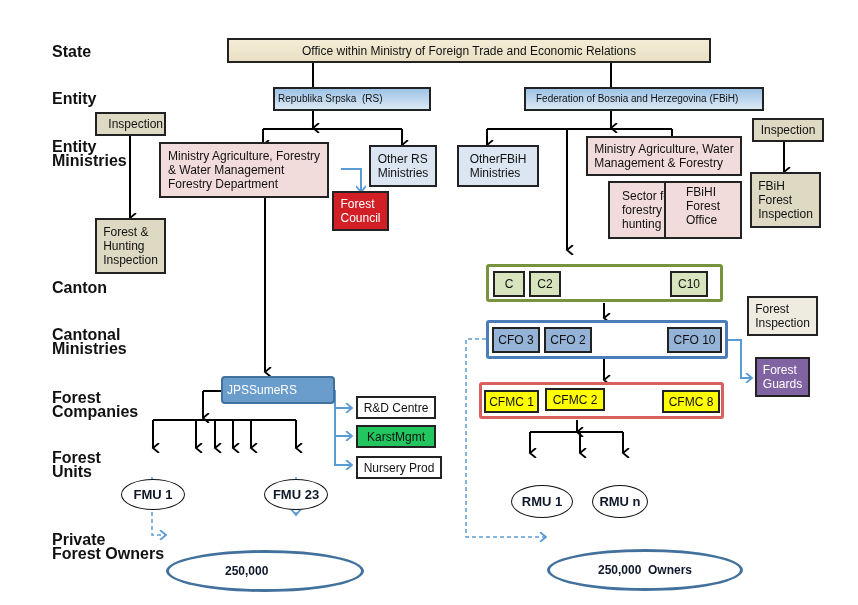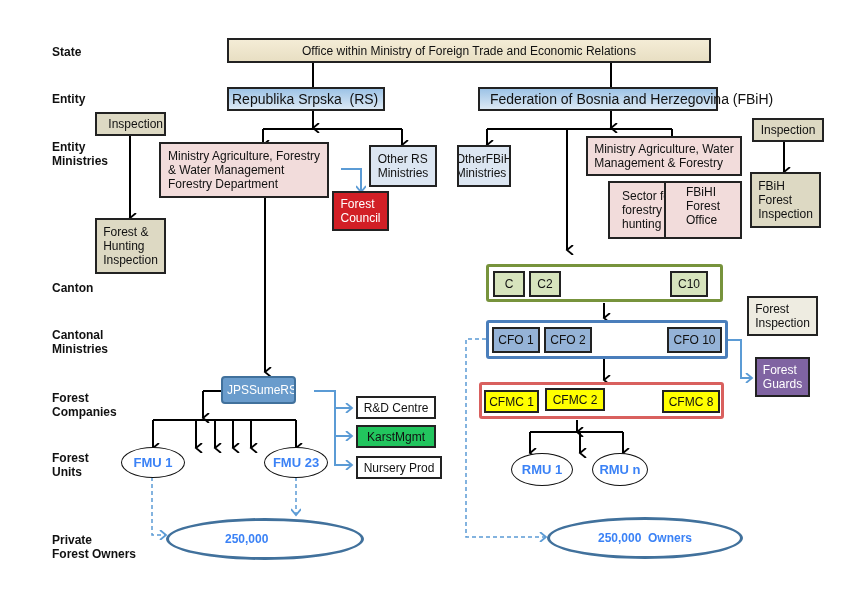--- a/index.html
+++ b/index.html
@@ -1,33 +1,33 @@
 <!DOCTYPE html>
 <html><head>
 <meta charset="utf-8">
 <style>
   html, body { margin:0; padding:0; background:#ffffff; }
   body { width:858px; height:605px; position:relative; overflow:hidden;
          font-family:"Liberation Sans", sans-serif; }
   #diagram { position:absolute; left:0; top:0; }
-  .lvl { position:absolute; left:52px; font-size:12px; font-weight:bold; color:#111; line-height:14px; white-space:pre; }
+  .lvl { position:absolute; left:52px; font-size:16px; font-weight:bold; color:#111; line-height:14px; white-space:pre; }
   .box { position:absolute; border:2px solid #222; box-sizing:border-box; display:flex; align-items:center; justify-content:center;
          font-weight:normal; font-size:12px; line-height:14px; color:#111; white-space:pre; overflow:hidden; }
   .beige { background:#ddd9c3; }
   .pink { background:#f2dcdb; }
   .lightblue { background:#dce6f2; }
   .red { background:#d21f26; color:#fff; }
   .purple { background:#8064a2; color:#fff; }
   .green { background:#d7e4bd; }
   .cfo { background:#95b3d7; }
   .yellow { background:#ffff00; }
-  .bluegrad { background:linear-gradient(#9dc3e6,#dce9f5); font-size:14px; }
+  .bluegrad { background:linear-gradient(#9dc3e6,#dce9f5); font-size:10px;margin-left:46px; }
   .frame { position:absolute; box-sizing:border-box; background:#fff; border-radius:3px; }
   .ell { position:absolute; border:1.5px solid #111; border-radius:50%; box-sizing:border-box; background:#fff;
-         display:flex; align-items:center; justify-content:center; font-weight:bold; font-size:13px; color:#3b82f6; white-space:pre; }
+         display:flex; align-items:center; justify-content:center; font-weight:bold; font-size:13px; color:#0f172a; white-space:pre;margin-top:32px; }
   .ellbig { border:3px solid #41719c; font-size:12px; }
 </style>
 </head>
 <body>
 
 <svg id="diagram" width="858" height="605">
   <defs>
     <marker id="ab" markerWidth="10" markerHeight="10" refX="5" refY="8" orient="auto-start-reverse" markerUnits="userSpaceOnUse">
       <path d="M0,2 L5,8 L10,2" fill="none" stroke="#000" stroke-width="1.8"></path>
     </marker>
@@ -109,51 +109,51 @@
 <div class="box pink" style="left:159px;top:142px;width:170px;height:56px">Ministry Agriculture, Forestry
 &amp; Water Management
 Forestry Department</div>
 <div class="box lightblue" style="left:369px;top:145px;width:68px;height:42px">Other RS
 Ministries</div>
 <div class="box red" style="left:332px;top:191px;width:57px;height:40px">Forest
 Council</div>
 <div class="box beige" style="left:95px;top:218px;width:71px;height:56px">Forest &amp;
 Hunting
 Inspection</div>
-<div class="box" style="left:221px;top:376px;width:75px;height:28px;background:#6a9ccc;border:2px solid #41719c;border-radius:4px;color:#fff;justify-content:flex-start;padding-left:4px">JPSSumeRS</div>
+<div class="box" style="left:221px;top:376px;width:114px;height:28px;background:#6a9ccc;border:2px solid #41719c;border-radius:4px;color:#fff;justify-content:flex-start;padding-left:4px">JPSSumeRS</div>
 <div class="box" style="left:356px;top:396px;width:80px;height:23px;background:#fff">R&amp;D Centre</div>
 <div class="box" style="left:356px;top:425px;width:80px;height:23px;background:#22c55e">KarstMgmt</div>
 <div class="box" style="left:356px;top:456px;width:86px;height:23px;background:#fff">Nursery Prod</div>
 <div class="ell" style="left:121px;top:447px;width:64px;height:31px">FMU 1</div>
 <div class="ell" style="left:264px;top:447px;width:64px;height:31px">FMU 23</div>
 <div class="ell ellbig" style="left:166px;top:518px;width:198px;height:42px;justify-content:flex-start;padding-left:56px">250,000</div>
 
 <div class="box bluegrad" style="left:478px;top:87px;width:240px;height:24px;justify-content:flex-start;padding-left:10px;overflow:visible">Federation of Bosnia and Herzegovina (FBiH)</div>
-<div class="box lightblue" style="left:457px;top:145px;width:54px;height:42px">OtherFBiH
+<div class="box lightblue" style="left:457px;top:145px;width:82px;height:42px">OtherFBiH
 Ministries</div>
 <div class="box pink" style="left:586px;top:136px;width:156px;height:40px;overflow:visible">Ministry Agriculture, Water
 Management &amp; Forestry</div>
 <div class="box pink" style="left:608px;top:181px;width:80px;height:58px">Sector for
 forestry &amp;
 hunting</div>
 <div class="box pink" style="left:664px;top:181px;width:78px;height:58px;align-items:flex-start;padding-top:2px">FBiHI
 Forest
 Office</div>
 <div class="box beige" style="left:752px;top:118px;width:72px;height:24px">Inspection</div>
 <div class="box beige" style="left:750px;top:172px;width:71px;height:56px">FBiH
 Forest
 Inspection</div>
 
 <div class="frame" style="left:486px;top:264px;width:237px;height:38px;border:3px solid #77933c"></div>
 <div class="box green" style="left:493px;top:271px;width:32px;height:26px">C</div>
 <div class="box green" style="left:529px;top:271px;width:32px;height:26px">C2</div>
 <div class="box green" style="left:670px;top:271px;width:38px;height:26px">C10</div>
 
 <div class="frame" style="left:486px;top:320px;width:242px;height:39px;border:3px solid #4a7ebb"></div>
-<div class="box cfo" style="left:492px;top:327px;width:48px;height:26px">CFO 1</div>
+<div class="box cfo" style="left:492px;top:327px;width:48px;height:26px">CFO 3</div>
 <div class="box cfo" style="left:544px;top:327px;width:48px;height:26px">CFO 2</div>
 <div class="box cfo" style="left:667px;top:327px;width:55px;height:26px">CFO 10</div>
 <div class="box beige" style="left:747px;top:296px;width:71px;height:40px;background:#eeece1">Forest
 Inspection</div>
 <div class="box purple" style="left:755px;top:357px;width:55px;height:40px">Forest
 Guards</div>
 
 <div class="frame" style="left:479px;top:382px;width:245px;height:37px;border:3px solid #d9605e"></div>
 <div class="box yellow" style="left:484px;top:390px;width:55px;height:23px">CFMC 1</div>
 <div class="box yellow" style="left:545px;top:388px;width:60px;height:23px">CFMC 2</div>

